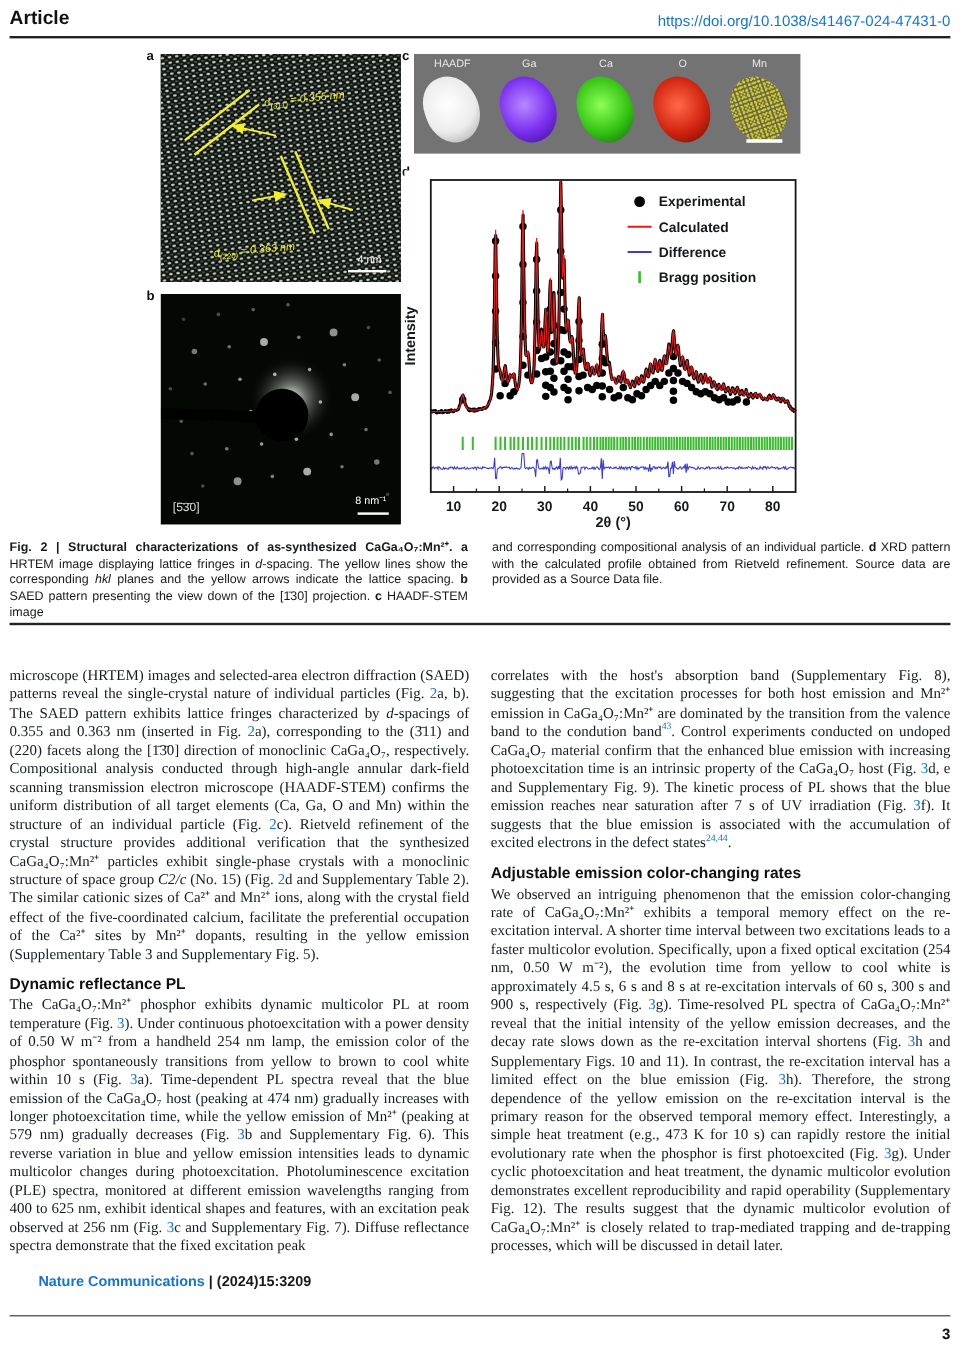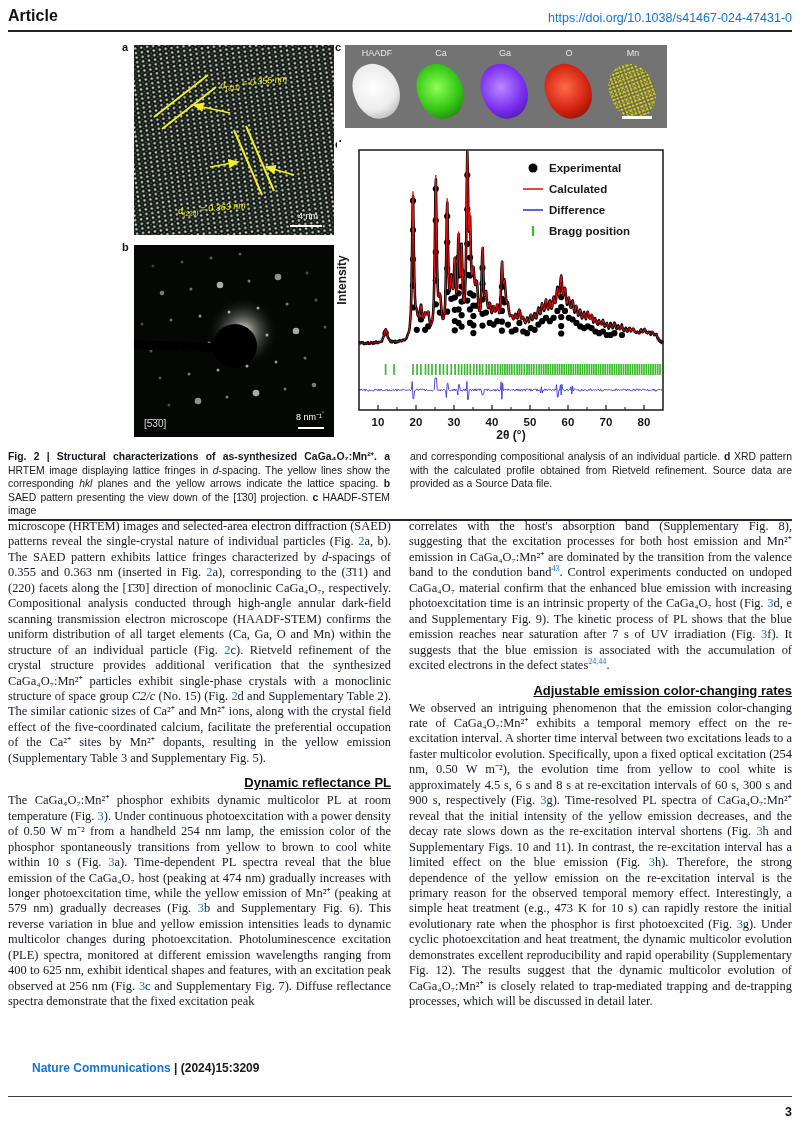--- a/index.html
+++ b/index.html
@@ -30,24 +30,24 @@
   #panel-c{left:345px;top:45px;width:322px;height:83px;background:#737373;display:flex;}
   .map-cell{position:relative;width:64px;height:83px;flex:0 0 auto;}
   .map-label{position:absolute;top:3px;width:100%;text-align:center;font:9px "Liberation Sans",sans-serif;color:#e8e8e8;}
   .map-blob{position:absolute;left:9px;top:18px;width:45px;height:56px;border-radius:46% 54% 50% 50%;transform:rotate(-20deg);}
   #panel-d{left:337px;top:142px;width:332px;height:300px;background:#fff;}
   
   .caption{position:absolute;left:8px;top:450px;width:784px;display:grid;grid-template-columns:1fr 1fr;gap:0 20px;
            font:10.4px/13.5px "Liberation Sans",sans-serif;color:#16191e;text-align:justify;}
   .caption-rule{position:absolute;left:8px;top:519px;width:784px;height:2px;background:#20242a;}
   
-  .body-cols{position:absolute;left:8px;top:519px;width:784px;display:grid;grid-template-columns:1fr 1fr;gap:18px 18px;
+  .body-cols{position:absolute;left:8px;top:556px;width:784px;display:grid;grid-template-columns:1fr 1fr;gap:18px 18px;
              font:12.45px/15.45px "Liberation Serif",serif;color:#141a24;text-align:justify;}
   .body-cols p{margin:0;}
-  .body-cols h3{font:bold 13px "Liberation Sans",sans-serif;margin:9px 0 3px 0;color:#111;text-align:right;text-decoration:underline;}
+  .body-cols h3{font:bold 13px "Liberation Sans",sans-serif;margin:9px 0 3px 0;color:#111;text-align:left;}
   
   .footer-rule{position:absolute;left:8px;top:1096px;width:784px;height:1px;background:#3a3f46;}
   .footer-left{position:absolute;left:8px;top:1061px;font:bold 12px "Liberation Sans",sans-serif;color:#16191e;padding-left:24px;}
   .footer-left .journal{color:#1374d6;}
   .page-number{position:absolute;right:8px;top:1105px;font:bold 12.5px "Liberation Sans",sans-serif;color:#111;}
   .saed-zone{position:absolute;left:10px;bottom:8px;font:10px "Liberation Sans",sans-serif;color:#ddd;}
 </style>
 </head>
 <body>
 
@@ -136,26 +136,26 @@
     <div class="scalebar-white" style="right:10px;bottom:8px;width:26px;"></div>
   </div>
 
   <div class="panel-label" style="left:335px;top:41px;">c</div>
   <div class="panel" id="panel-c">
       <div class="map-cell">
         <div class="map-label">HAADF</div>
         <div class="map-blob" style="background: radial-gradient(circle at 45% 42%, rgb(255, 255, 255) 0%, rgb(236, 236, 236) 55%, rgb(159, 165, 159) 100%);"></div>
       </div>
       <div class="map-cell">
+        <div class="map-label">Ga</div>
+        <div class="map-blob" style="background: radial-gradient(circle at 45% 42%, rgb(185, 136, 255) 0%, rgb(122, 46, 240) 55%, rgb(61, 15, 141) 100%);"></div>
+      </div>
+      <div class="map-cell">
         <div class="map-label">Ca</div>
         <div class="map-blob" style="background: radial-gradient(circle at 45% 42%, rgb(140, 255, 87) 0%, rgb(53, 197, 20) 55%, rgb(21, 104, 11) 100%);"></div>
-      </div>
-      <div class="map-cell">
-        <div class="map-label">Ga</div>
-        <div class="map-blob" style="background: radial-gradient(circle at 45% 42%, rgb(185, 136, 255) 0%, rgb(122, 46, 240) 55%, rgb(61, 15, 141) 100%);"></div>
       </div>
       <div class="map-cell">
         <div class="map-label">O</div>
         <div class="map-blob" style="background: radial-gradient(circle at 45% 42%, rgb(255, 106, 72) 0%, rgb(211, 36, 16) 55%, rgb(111, 12, 4) 100%);"></div>
       </div>
       <div class="map-cell">
         <div class="map-label">Mn</div>
         <div class="map-blob" style="background-color: rgba(70, 68, 8, 0.28); background-image: radial-gradient(rgb(214, 208, 32) 0.9px, transparent 1.3px), radial-gradient(rgb(214, 208, 32) 0.7px, transparent 1.1px); background-size: 4px 4px, 3px 3px; background-position: 0px 0px, 2px 1.5px;"></div>
       </div>
     </div>

